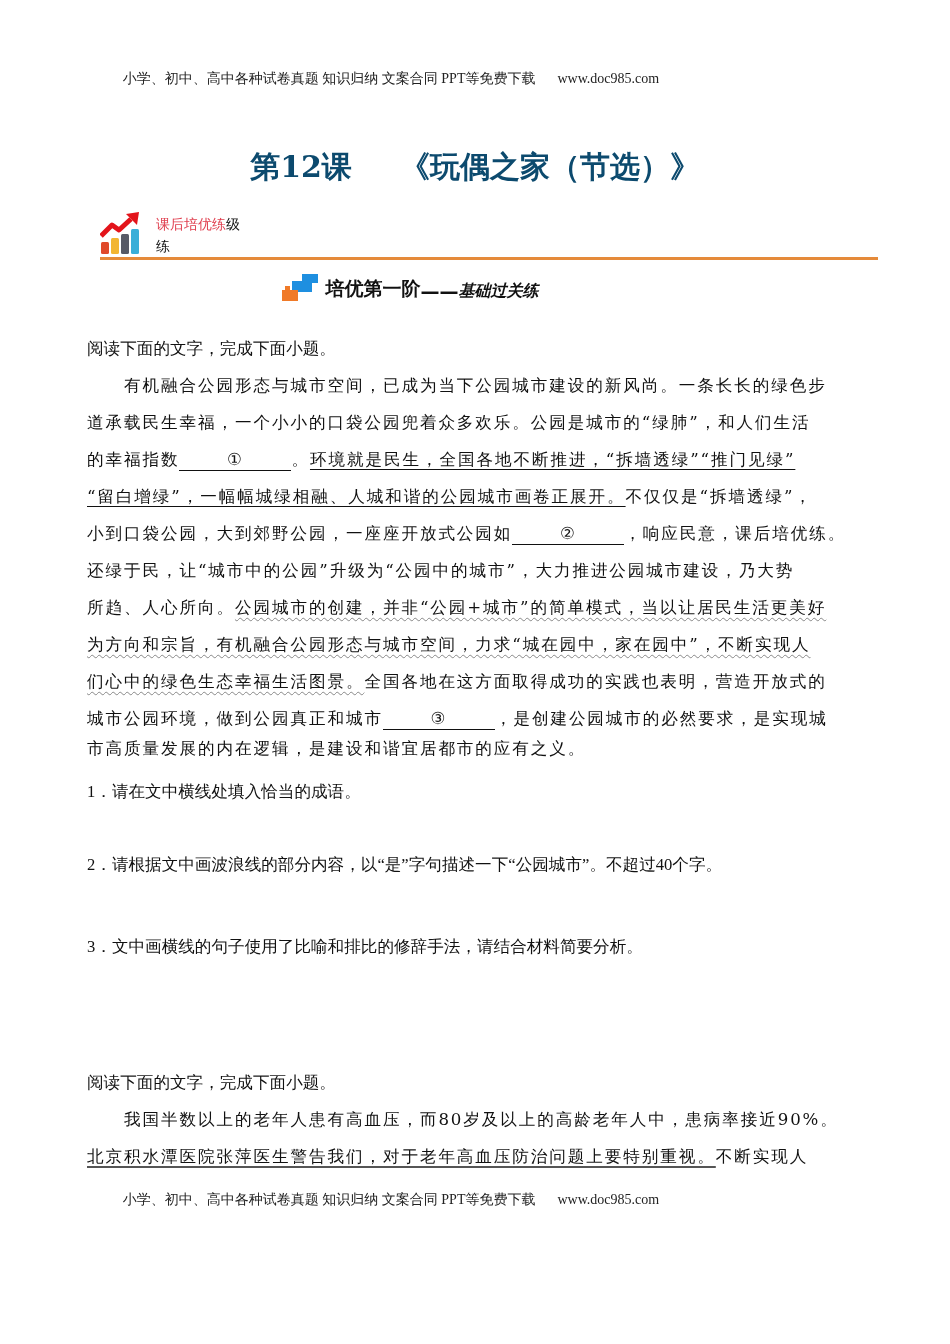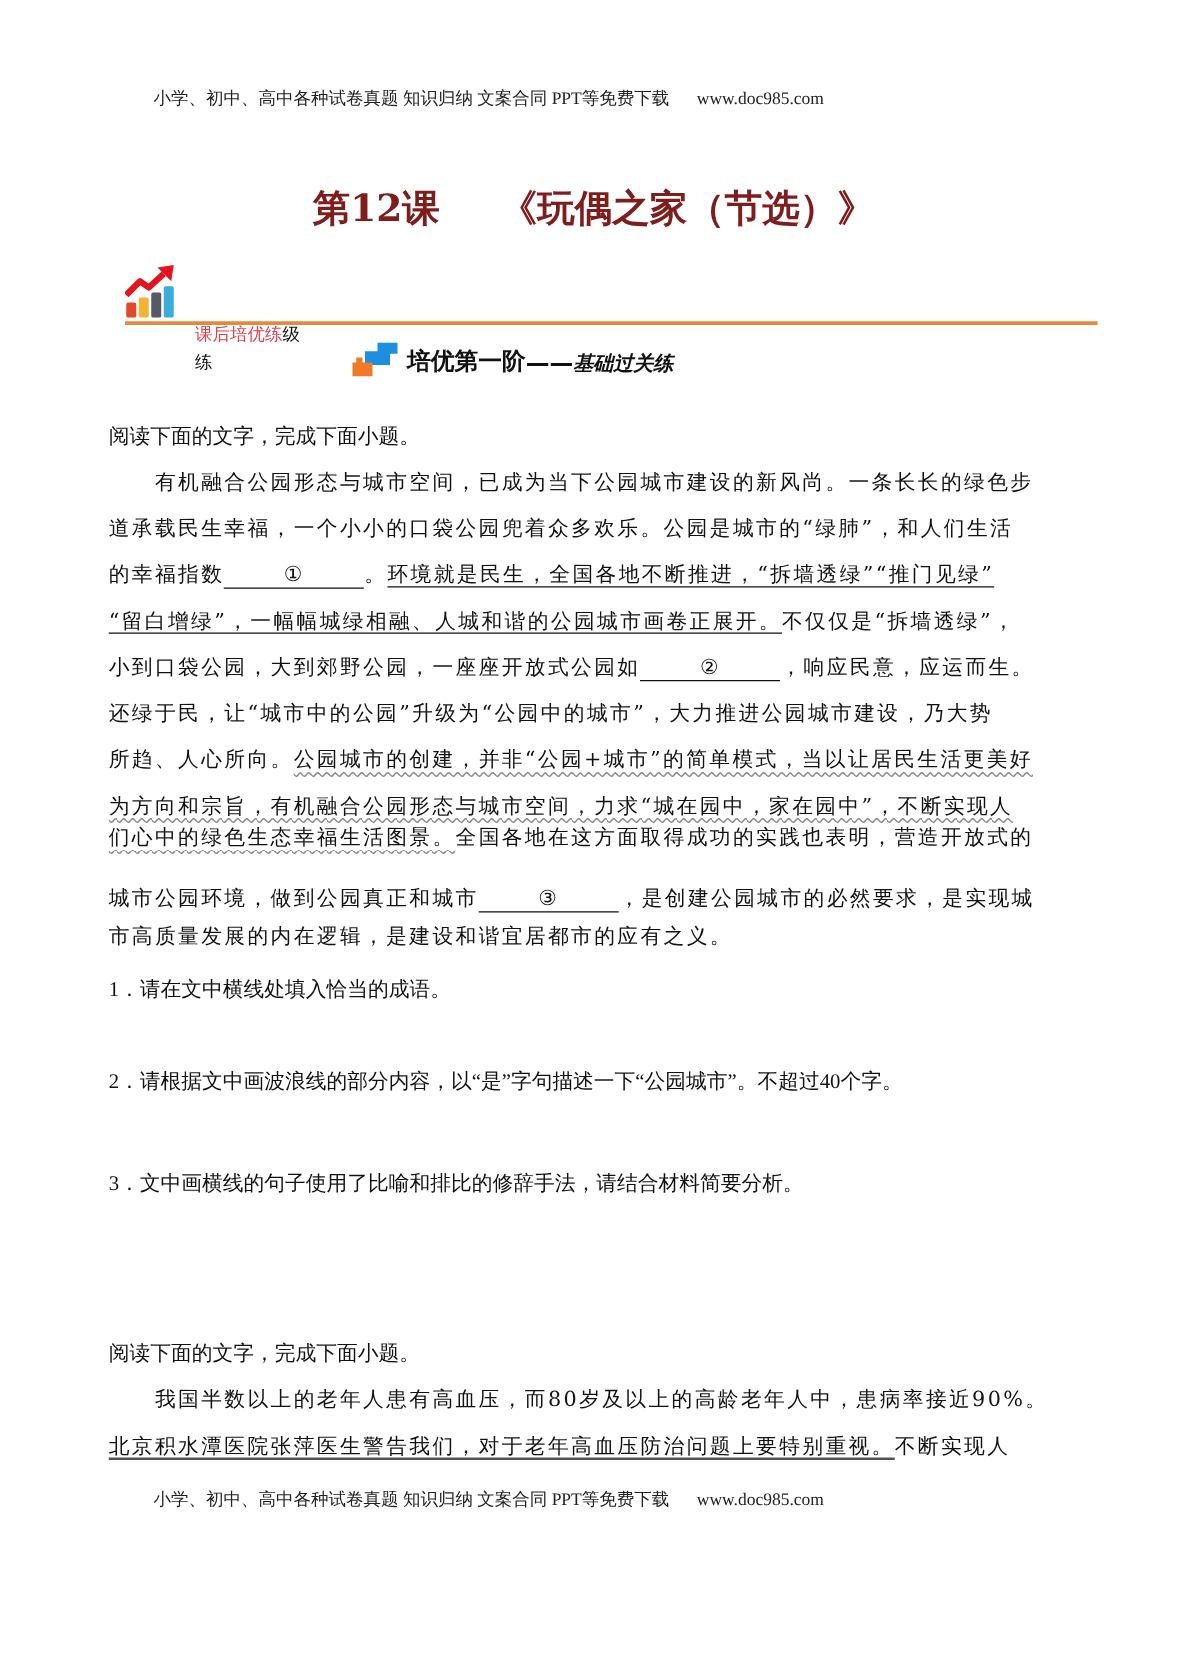--- a/index.html
+++ b/index.html
@@ -10,31 +10,30 @@
     position: absolute; left: 0; width: 782px; text-align: center;
     font-family: "Liberation Serif", "DejaVu Serif", serif; font-size: 14px; color: #222;
     letter-spacing: 0;
   }
   .page-header { top: 70px; }
   .page-footer { top: 1191px; }
   .page-header .site, .page-footer .site { margin-left: 22px; }
 
   .lesson-title {
     position: absolute; top: 147px; left: 0; width: 950px; text-align: center;
-    color: #7f1d1d; font-weight: bold; font-size: 30px;
+    color: #0c4a6e; font-weight: bold; font-size: 30px;
     font-family: "DejaVu Serif", "Liberation Serif", serif;
   }
   .lesson-title .gap { display: inline-block; width: 48px; }
 
   .section-banner { position: absolute; top: 210px; left: 100px; width: 778px; height: 52px; }
   .chart-icon { position: absolute; left: 0; top: 2px; width: 42px; height: 44px; }
   .banner-text {
     position: absolute; left: 56px; top: 3px; font-size: 14px; line-height: 22px;
     font-family: "DejaVu Sans", "Liberation Sans", sans-serif;
-    margin-top: 44px;
   }
   .banner-text .red { color: #e04050; }
   .banner-text .black { color: #111; }
   .banner-rule { position: absolute; left: 0; top: 47px; width: 778px; height: 3px; background: #e58a3a; }
 
   .tier-heading { position: absolute; top: 274px; left: 0; width: 818px; text-align: center; }
   .tier-heading-inner { display: inline-flex; align-items: flex-end; }
   .steps-icon { width: 40px; height: 28px; margin-right: 6px; }
   .tier-main { font-size: 19px; font-weight: bold; font-family: "DejaVu Sans", "Liberation Sans", sans-serif; }
   .tier-sub { font-size: 16px; font-weight: bold; font-family: "DejaVu Sans", "Liberation Sans", sans-serif; font-style: italic; }
@@ -93,25 +92,25 @@
   </div>
 </div>
 
 <div class="content">
   <div class="line song" style="top:4px;">阅读下面的文字，完成下面小题。</div>
   <div id="p1lines">
       <div class="line kai" style="top: 41px;"><span>　　有机融合公园形态与城市空间，已成为当下公园城市建设的新风尚。一条长长的绿色步</span></div>
       <div class="line kai" style="top: 78px; text-align: right;"><span>道承载民生幸福，一个小小的口袋公园兜着众多欢乐。公园是城市的“绿肺”，和人们生活</span></div>
       <div class="line kai" style="top: 115px;"><span>的幸福指数</span><span class="blank" style="width: 112px;">①</span><span>。</span><span class="u">环境就是民生，全国各地不断推进，“拆墙透绿”“推门见绿”</span></div>
       <div class="line kai" style="top: 152px;"><span class="u">“留白增绿”，一幅幅城绿相融、人城和谐的公园城市画卷正展开。</span><span>不仅仅是“拆墙透绿”，</span></div>
-      <div class="line kai" style="top: 189px;"><span>小到口袋公园，大到郊野公园，一座座开放式公园如</span><span class="blank" style="width: 112px;">②</span><span>，响应民意，应运而生。</span></div>
+      <div class="line kai" style="top: 189px;"><span>小到口袋公园，大到郊野公园，一座座开放式公园如</span><span class="blank" style="width: 112px;">②</span><span>，响应民意，课后培优练。</span></div>
       <div class="line kai" style="top: 226px;"><span>还绿于民，让“城市中的公园”升级为“公园中的城市”，大力推进公园城市建设，乃大势</span></div>
       <div class="line kai" style="top: 263px;"><span>所趋、人心所向。</span><span class="wavy">公园城市的创建，并非“公园+城市”的简单模式，当以让居民生活更美好</span></div>
       <div class="line kai" style="top: 300px;"><span class="wavy">为方向和宗旨，有机融合公园形态与城市空间，力求“城在园中，家在园中”，不断实现人</span></div>
-      <div class="line kai" style="top: 326px; font-family: Liberation Mono, monospace;"><span class="wavy">们心中的绿色生态幸福生活图景。</span><span>全国各地在这方面取得成功的实践也表明，营造开放式的</span></div>
+      <div class="line kai" style="top: 337px;"><span class="wavy">们心中的绿色生态幸福生活图景。</span><span>全国各地在这方面取得成功的实践也表明，营造开放式的</span></div>
       <div class="line kai" style="top: 374px;"><span>城市公园环境，做到公园真正和城市</span><span class="blank" style="width: 112px;">③</span><span>，是创建公园城市的必然要求，是实现城</span></div>
       <div class="line kai" style="top: 404px;"><span>市高质量发展的内在逻辑，是建设和谐宜居都市的应有之义。</span></div>
     </div>
 
   <div class="line song" style="top:447px;">
     <span>1．</span><span>请在文中横线处填入恰当的成语。</span>
   </div>
   <div class="line song" style="top:520px;">
     <span>2．</span><span>请根据文中画波浪线的部分内容，以“是”字句描述一下“公园城市”。不超过40个字。</span>
   </div>

